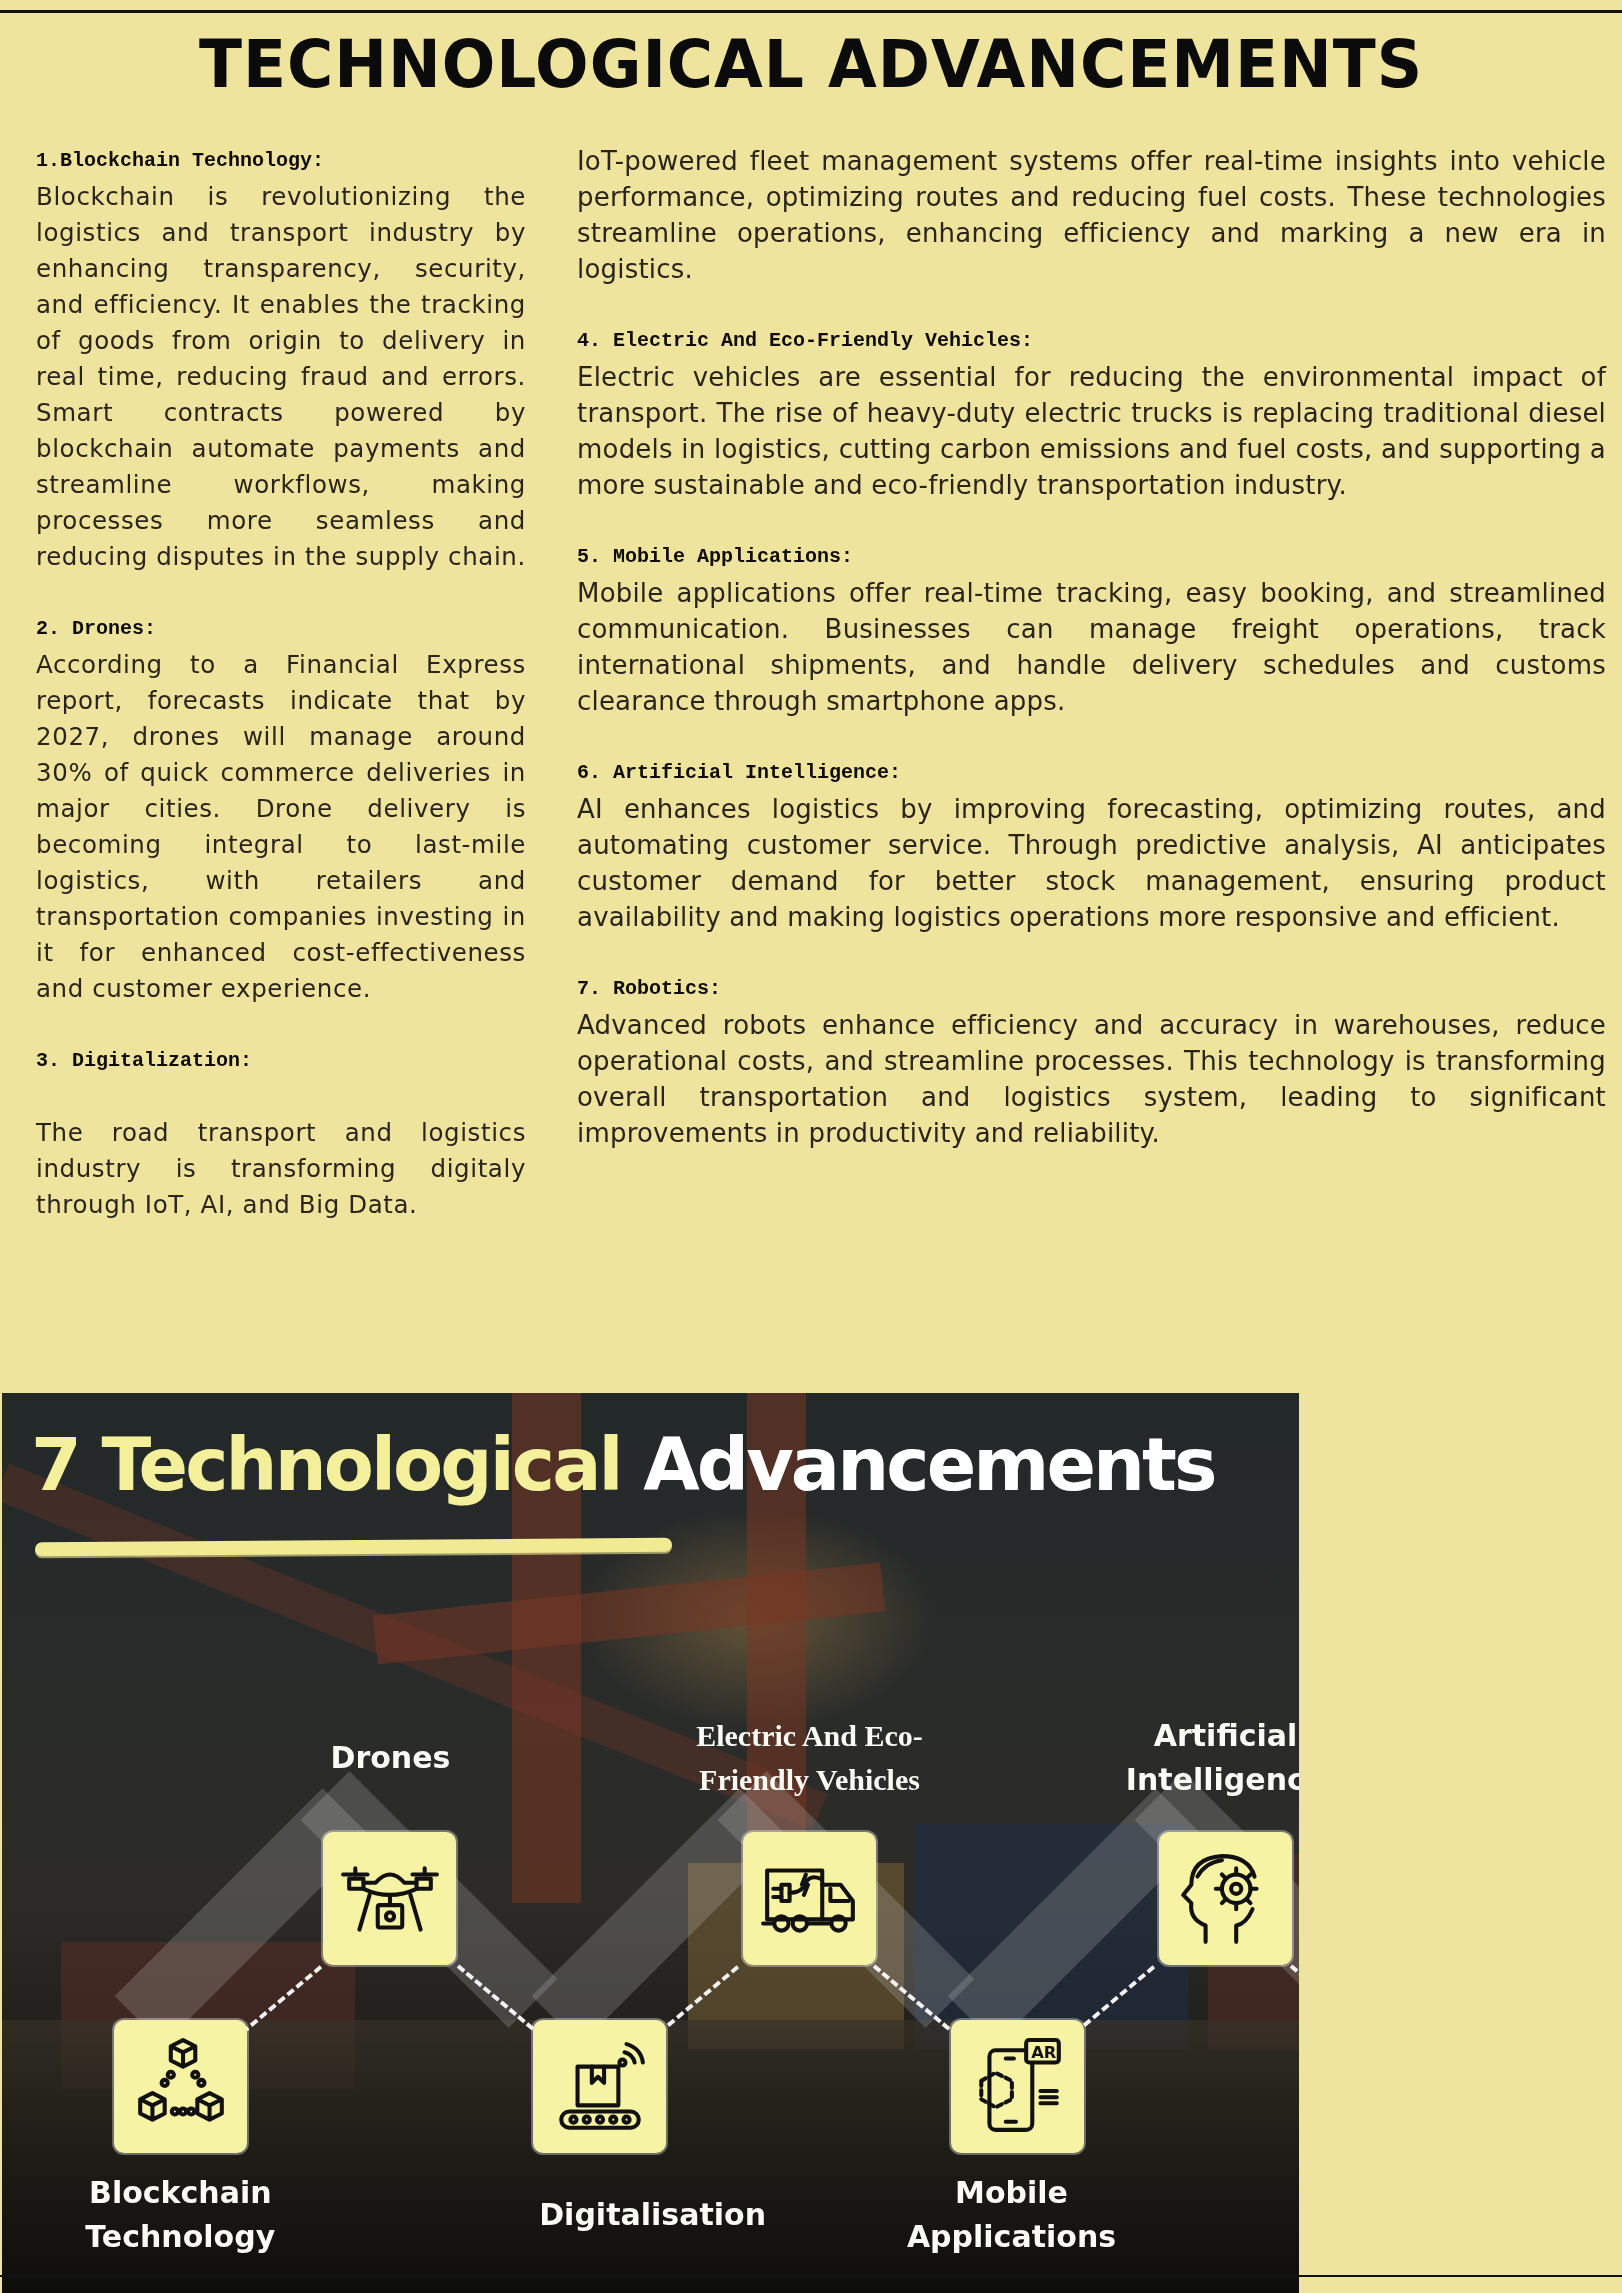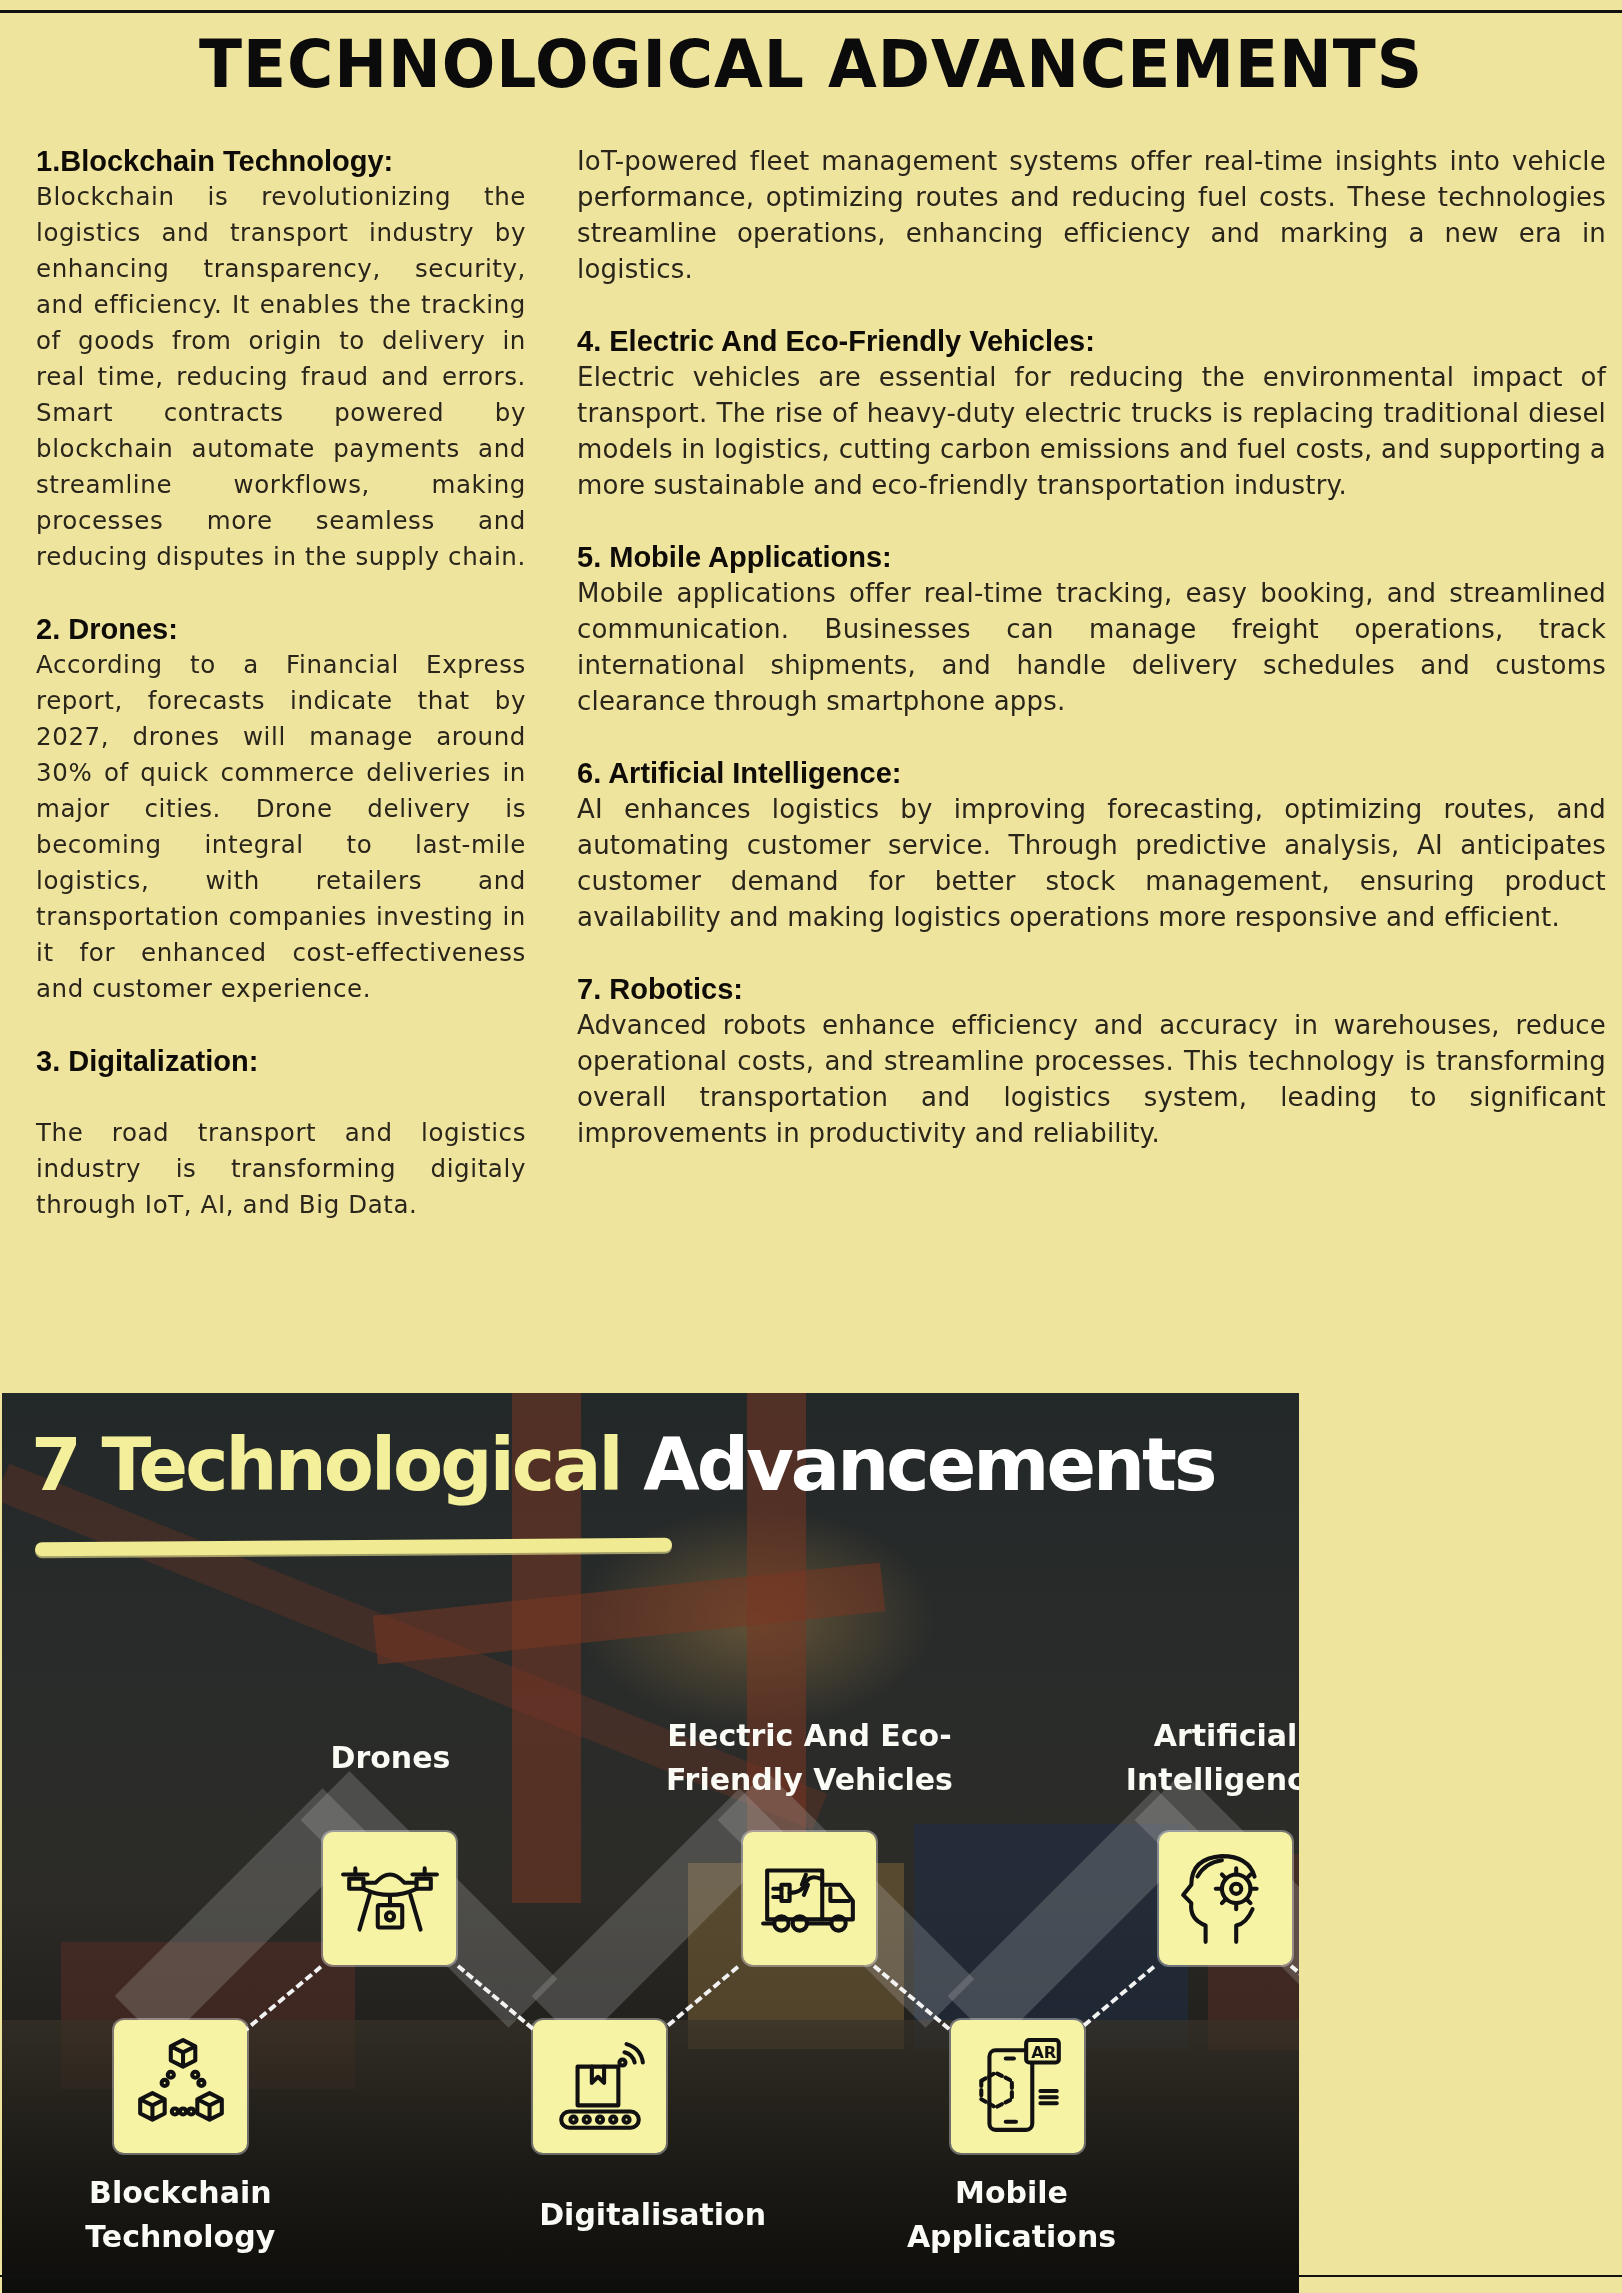--- a/index.html
+++ b/index.html
@@ -14,21 +14,21 @@
     position: absolute; top: 27.4px; left: 0; width: 1622px; text-align: center;
     font-family: "DejaVu Sans", sans-serif; font-weight: bold; font-size: 65px;
     letter-spacing: 1px; color: #0b0b0b; transform: scaleX(0.97);
   }
 
   .col { position: absolute; top: 143px; }
   .col.left { left: 36px; width: 490px; }
   .col.right { left: 577px; width: 1029px; }
 
   .section-head {
-    font-family: Liberation Sans, sans-serif; font-weight: bold; font-size: 29px;
+    font-family: Liberation Mono, monospace; font-weight: bold; font-size: 20px;
     line-height: 36px; color: #0f0c08;
   }
   .para {
     font-family: "DejaVu Sans", sans-serif; font-size: 26px; line-height: 36px;
     text-align: justify; color: #2a251a; letter-spacing: 0.2px;
   }
   .col.left .para { font-size: 24.5px; letter-spacing: 0.6px; }
   .gap { height: 36px; }
 
   
@@ -242,21 +242,21 @@
         <circle cx="58" cy="12" r="3"></circle>
       <path d="M64 18 L80 44 M60 22 L74 46"></path>
       <rect x="70" y="46" width="14" height="8"></rect>
       <path d="M72 54 V68 L68 72 M82 54 V68 L86 72"></path>
     </svg>
   </div>
 
   <div class="node-label" style="left:222px;top:343px;">
     <div>Drones</div>
   </div>
-  <div class="node-label" style="left:641px;top:321px;">
+  <div class="node-label" style="left:641px;top:321px;font-family:Liberation Serif, serif;">
     <div>Electric And Eco-</div>
     <div>Friendly Vehicles</div>
   </div>
   <div class="node-label" style="left:11.8px;top:778px;">
     <div>Blockchain</div>
     <div>Technology</div>
   </div>
   <div class="node-label" style="left:1057px;top:321px;">
     <div>Artificial</div>
     <div>Intelligence</div>

